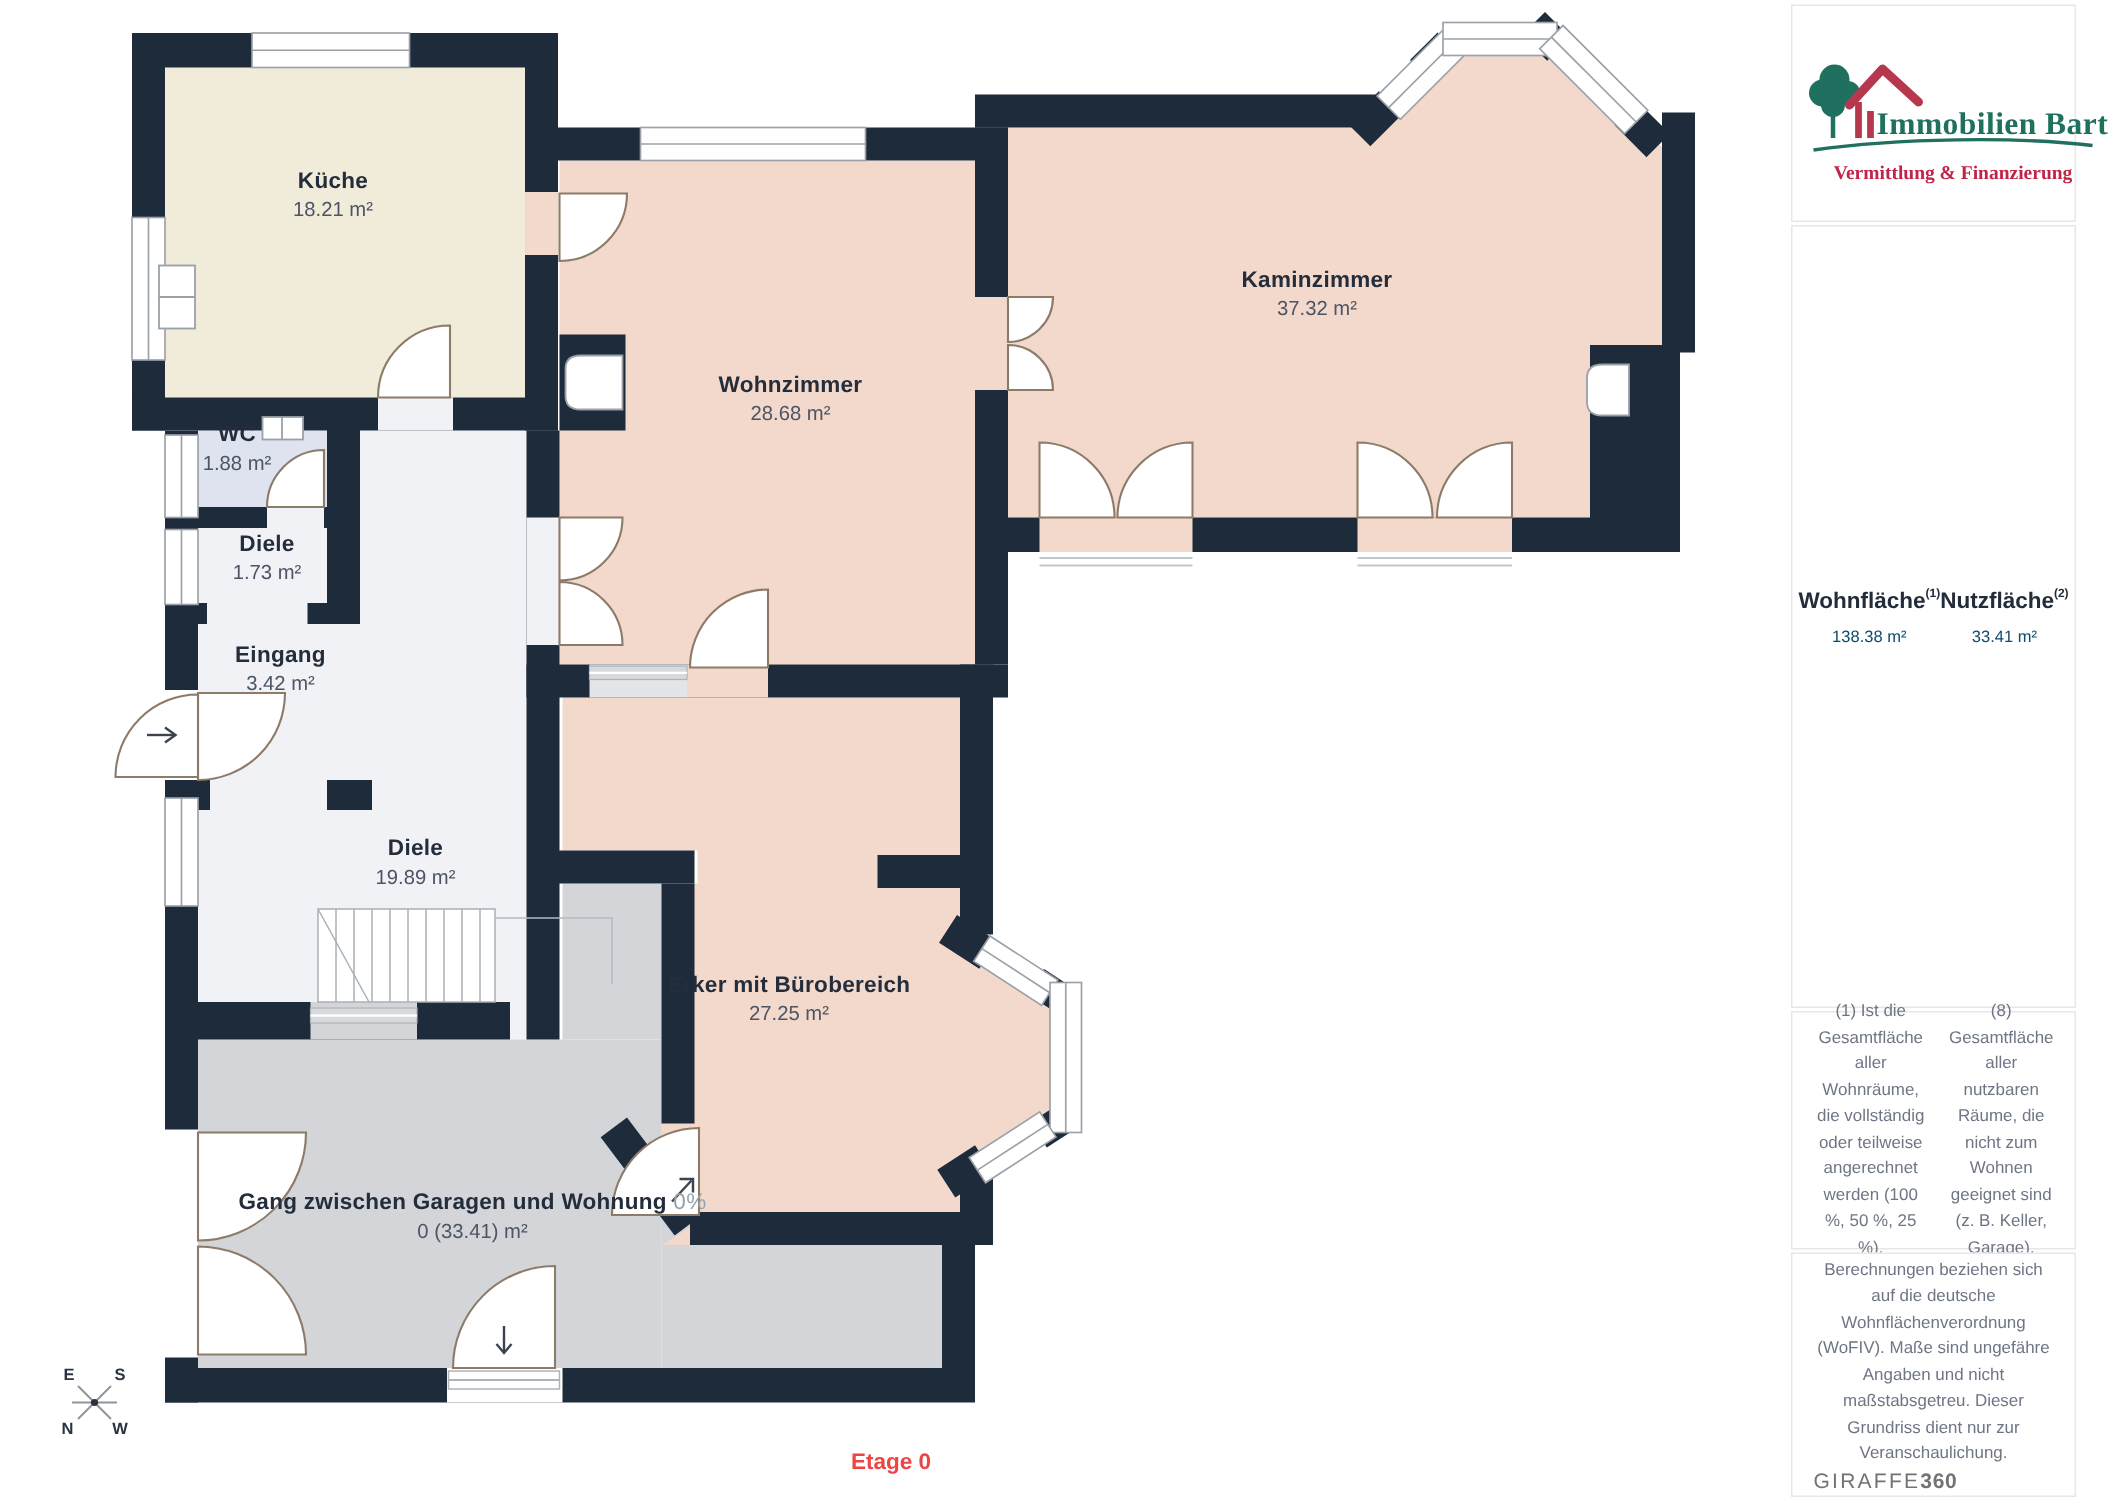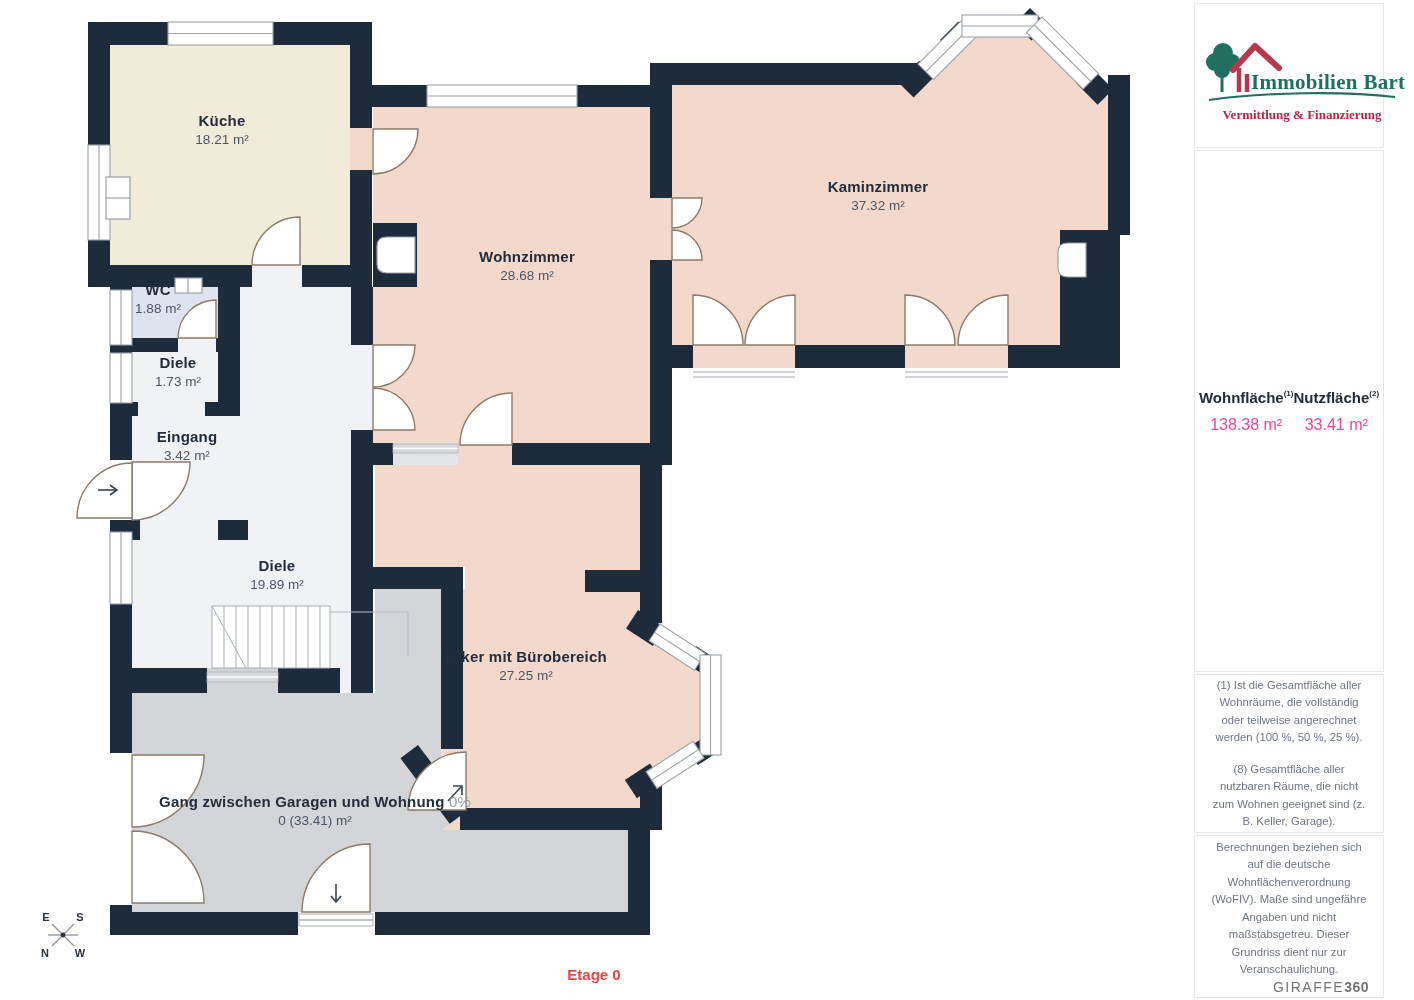--- a/index.html
+++ b/index.html
@@ -7,26 +7,26 @@
   .plan-svg{position:absolute;left:0;top:0;z-index:1;}
   .room-label{position:absolute;transform:translateX(-50%);text-align:center;color:#232d3b;z-index:3;white-space:nowrap;}
   .room-label .nm{font-weight:bold;font-size:15px;letter-spacing:.2px;}
   .room-label .ar{font-size:13.5px;color:#4b5566;margin-top:3px;font-weight:400;}
   .pct{color:#98a1ac;font-weight:400;}
   .floor-label{position:absolute;transform:translateX(-50%);font-weight:bold;font-size:15px;color:#ef4444;z-index:3;}
   .compass-letter{position:absolute;transform:translate(-50%,-50%);font-weight:bold;font-size:11px;color:#2a3440;z-index:3;}
   .sbox{position:absolute;left:1194px;width:190px;background:#fff;border:1px solid #e7e7e7;box-sizing:border-box;z-index:2;}
   .logo-box{top:3px;height:145px;}
   .stats-box{top:150px;height:522px;display:flex;align-items:center;justify-content:center;}
-  .notes-box{top:674px;height:159px;display:flex;flex-direction:column;align-items:center;justify-content:center;gap:14px;padding:0 14px;}
-  .legal-box{top:835px;height:163px;display:flex;flex-direction:column;align-items:flex-end;justify-content:center;padding:0 14px;}
+  .notes-box{top:674px;height:159px;display:flex;flex-direction:row;align-items:center;justify-content:center;gap:14px;padding:0 14px;}
+  .legal-box{top:835px;height:163px;display:flex;flex-direction:column;align-items:flex-start;justify-content:center;padding:0 14px;}
   .stat{ text-align:center;margin:17px 0;}
   .stat-label{font-weight:bold;font-size:15px;color:#222c3a;}
   .stat-label sup{font-size:8px;position:relative;top:-1px;}
-  .stat-value{font-size:16px;color:#ec4899;margin-top:10px;}
+  .stat-value{font-size:11px;color:#0c4a6e;margin-top:10px;}
   .note{font-size:11.3px;color:#6e7585;line-height:1.55;text-align:center;margin:0;}
   .brand{font-size:14px;color:#737373;letter-spacing:1.5px;}
   .brand b{letter-spacing:.5px;}
 </style>
 </head>
 <body>
 
 <div class="canvas">
 
   <svg class="plan-svg" width="1414" height="1000" viewBox="0 0 1414 1000">

